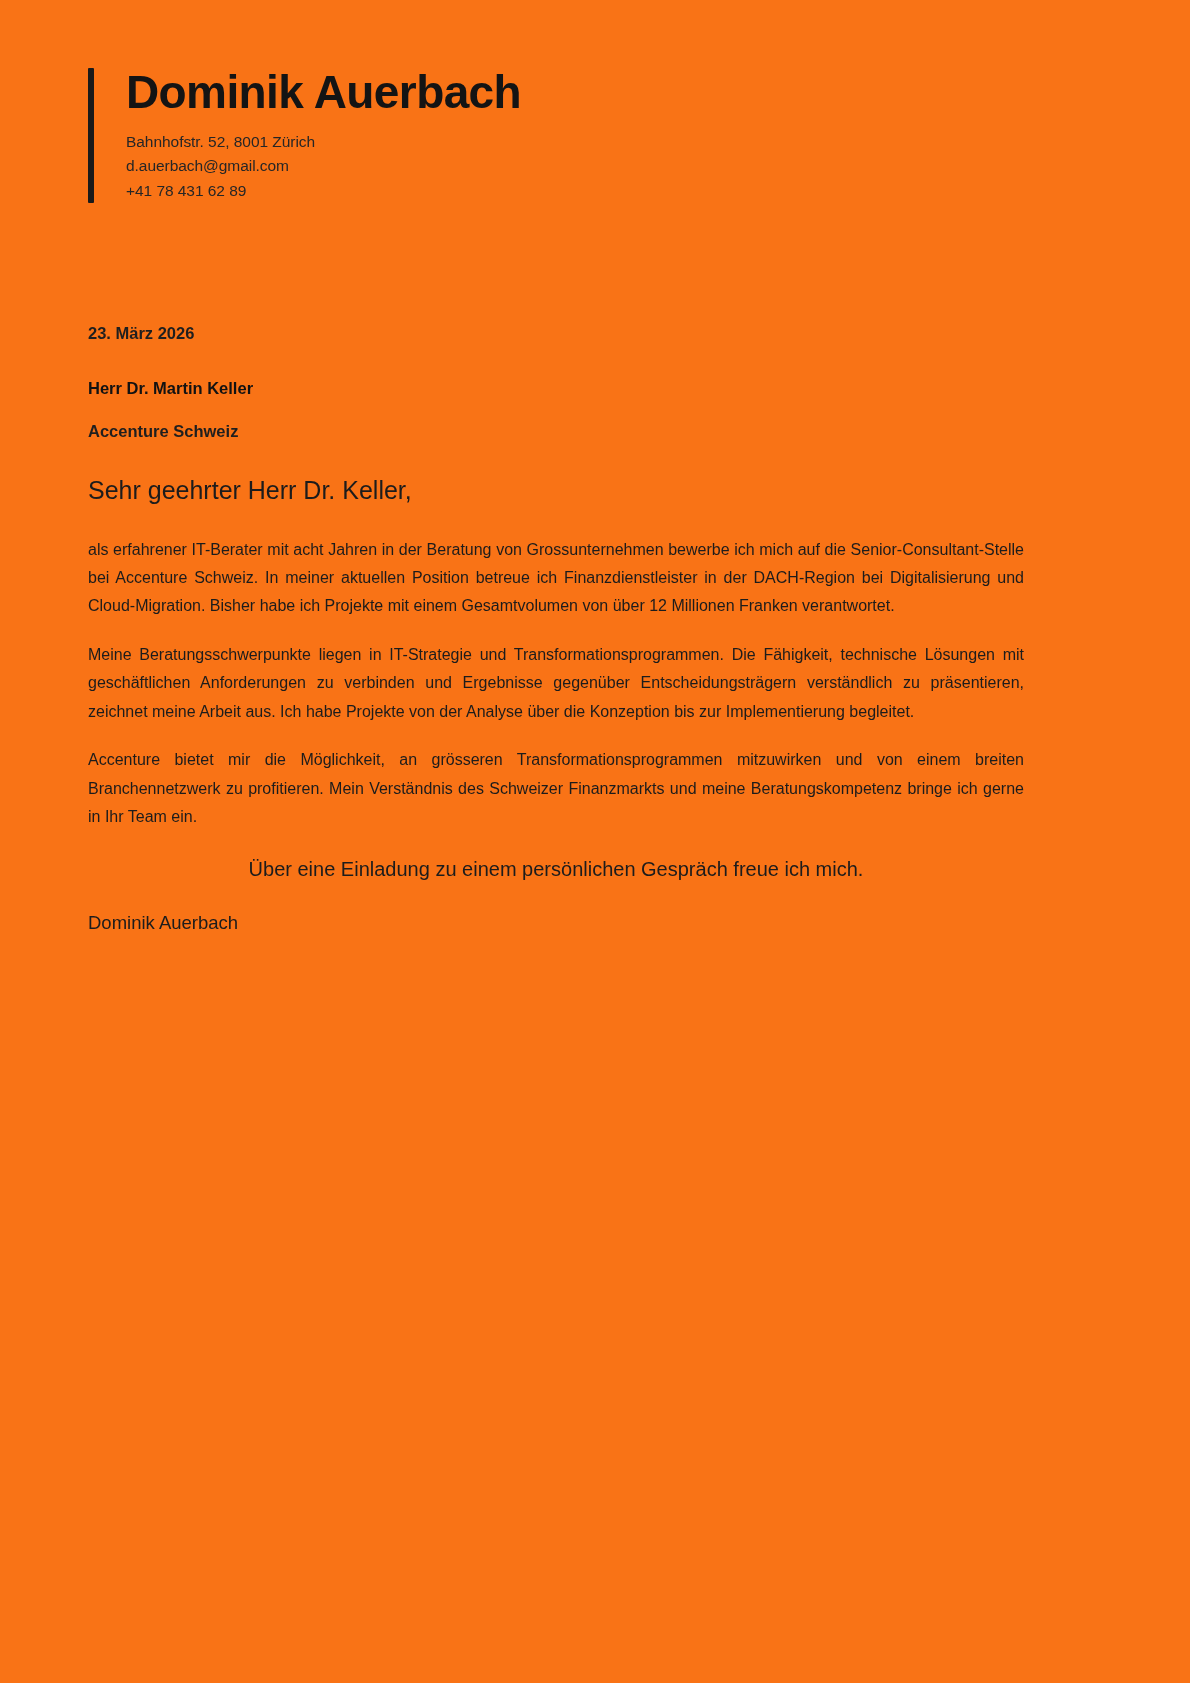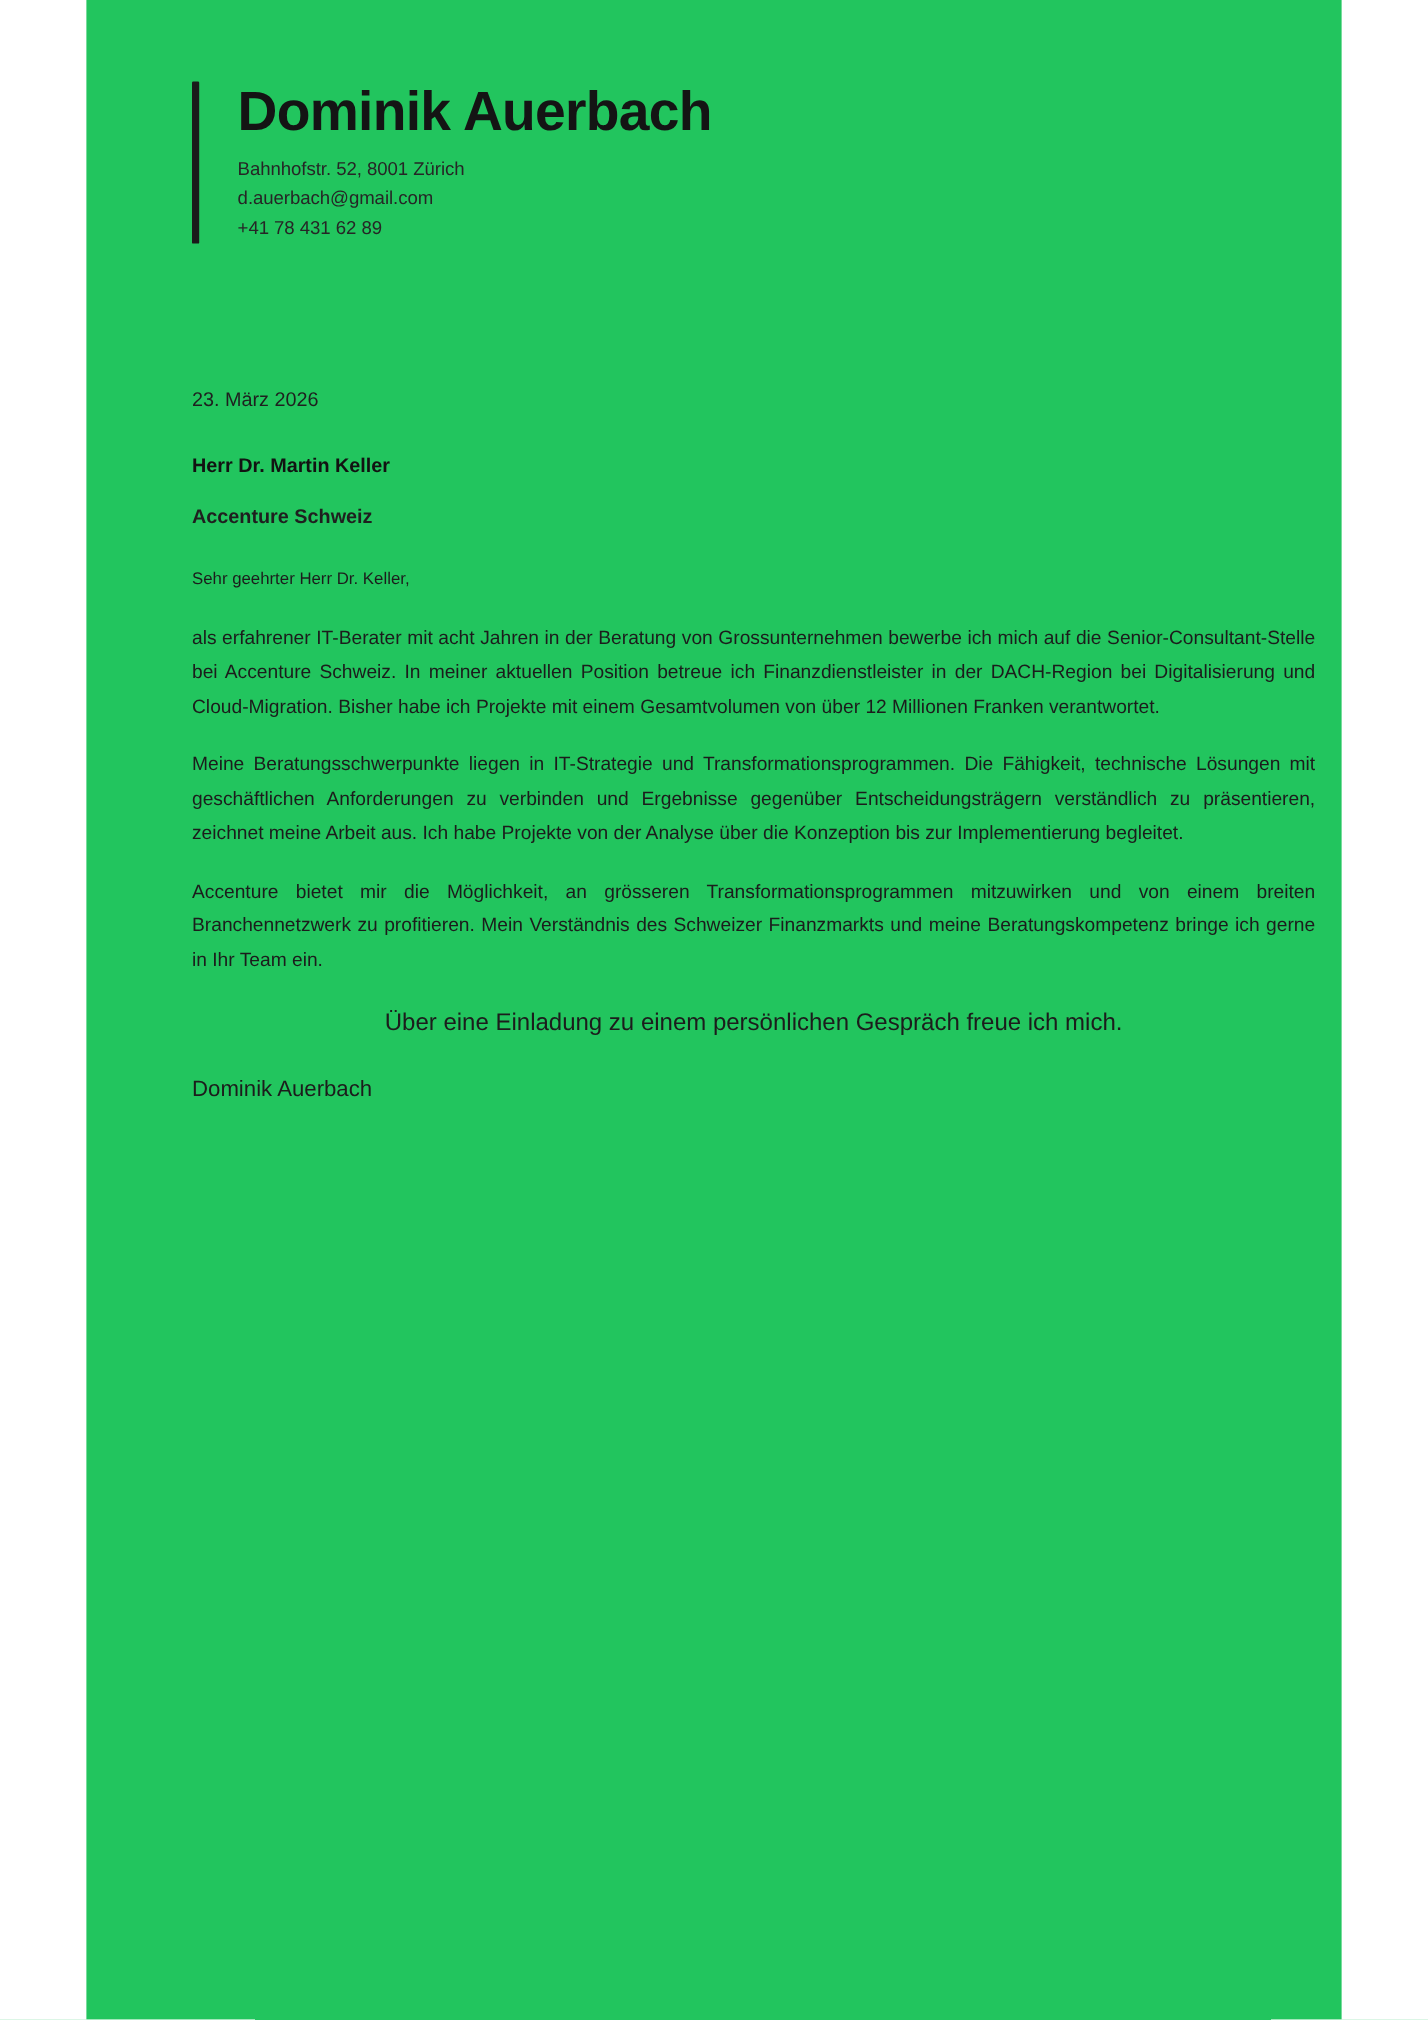--- a/index.html
+++ b/index.html
@@ -8,24 +8,24 @@
     padding: 0;
     background: #ffffff;
   }
   body {
     font-family: "Liberation Sans", "DejaVu Sans", sans-serif;
     color: #1a1a1a;
     -webkit-font-smoothing: antialiased;
   }
   .page {
     position: relative;
-    width: 1046px;
+    width: 1190px;
     height: 1683px;
     margin: 0 auto;
-    background: #22c55e;
+    background: #f97316;
     box-sizing: border-box;
     overflow: hidden;
   }
 
   
   .letterhead {
     position: absolute;
     left: 88px;
     top: 68px;
     width: 960px;
@@ -71,20 +71,21 @@
     position: absolute;
     left: 88px;
     top: 322px;
     width: 940px;
   }
   .date {
     font-size: 16.5px;
     color: #1f1f1f;
     line-height: 1.4;
     margin-bottom: 32px;
+    font-weight: bold;
   }
   .recipient-name {
     font-size: 16.5px;
     font-weight: 700;
     color: #121212;
     line-height: 1.45;
     margin-bottom: 19px;
   }
   .recipient-company {
     font-size: 16.5px;
@@ -94,21 +95,21 @@
   }
 
   
   .letter-body {
     position: absolute;
     left: 88px;
     top: 472px;
     width: 936px;
   }
   .salutation {
-    font-size: 14px;
+    font-size: 25px;
     line-height: 1.5;
     color: #1c1c1c;
     margin: 0 0 26px 0;
   }
   .para {
     font-size: 16px;
     line-height: 1.78;
     color: #1c1c1c;
     text-align: justify;
     text-justify: inter-word;

